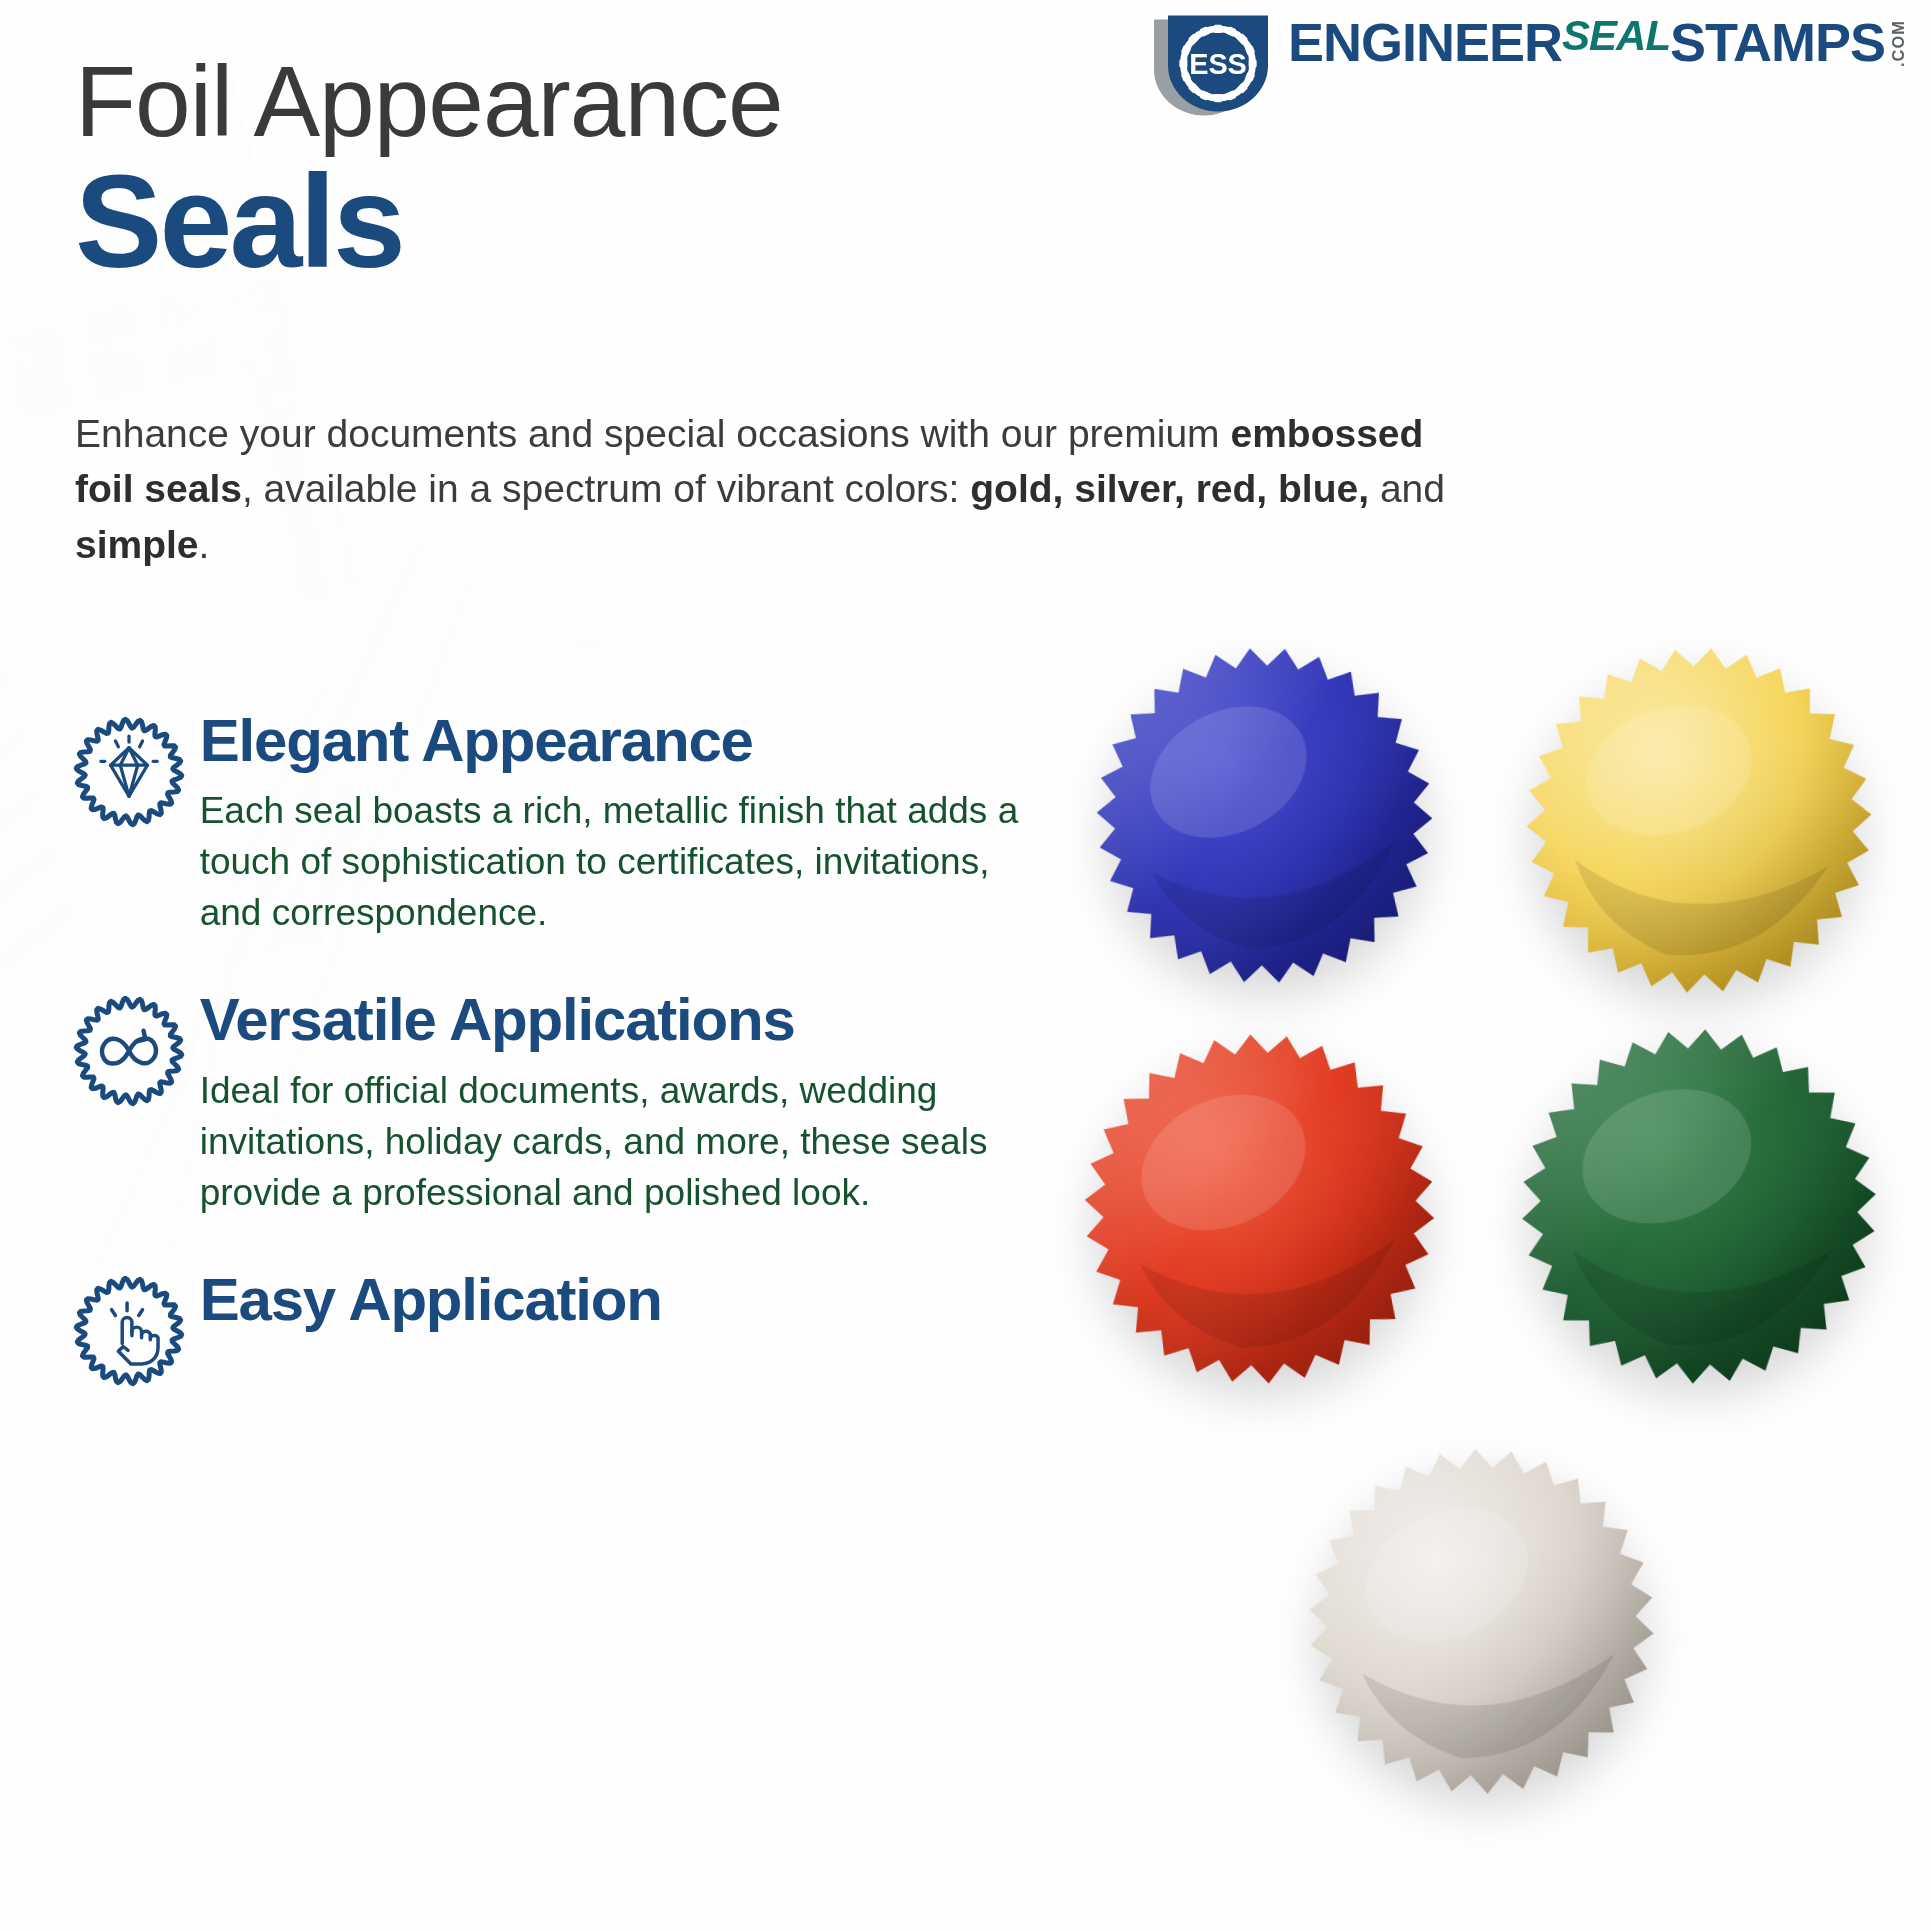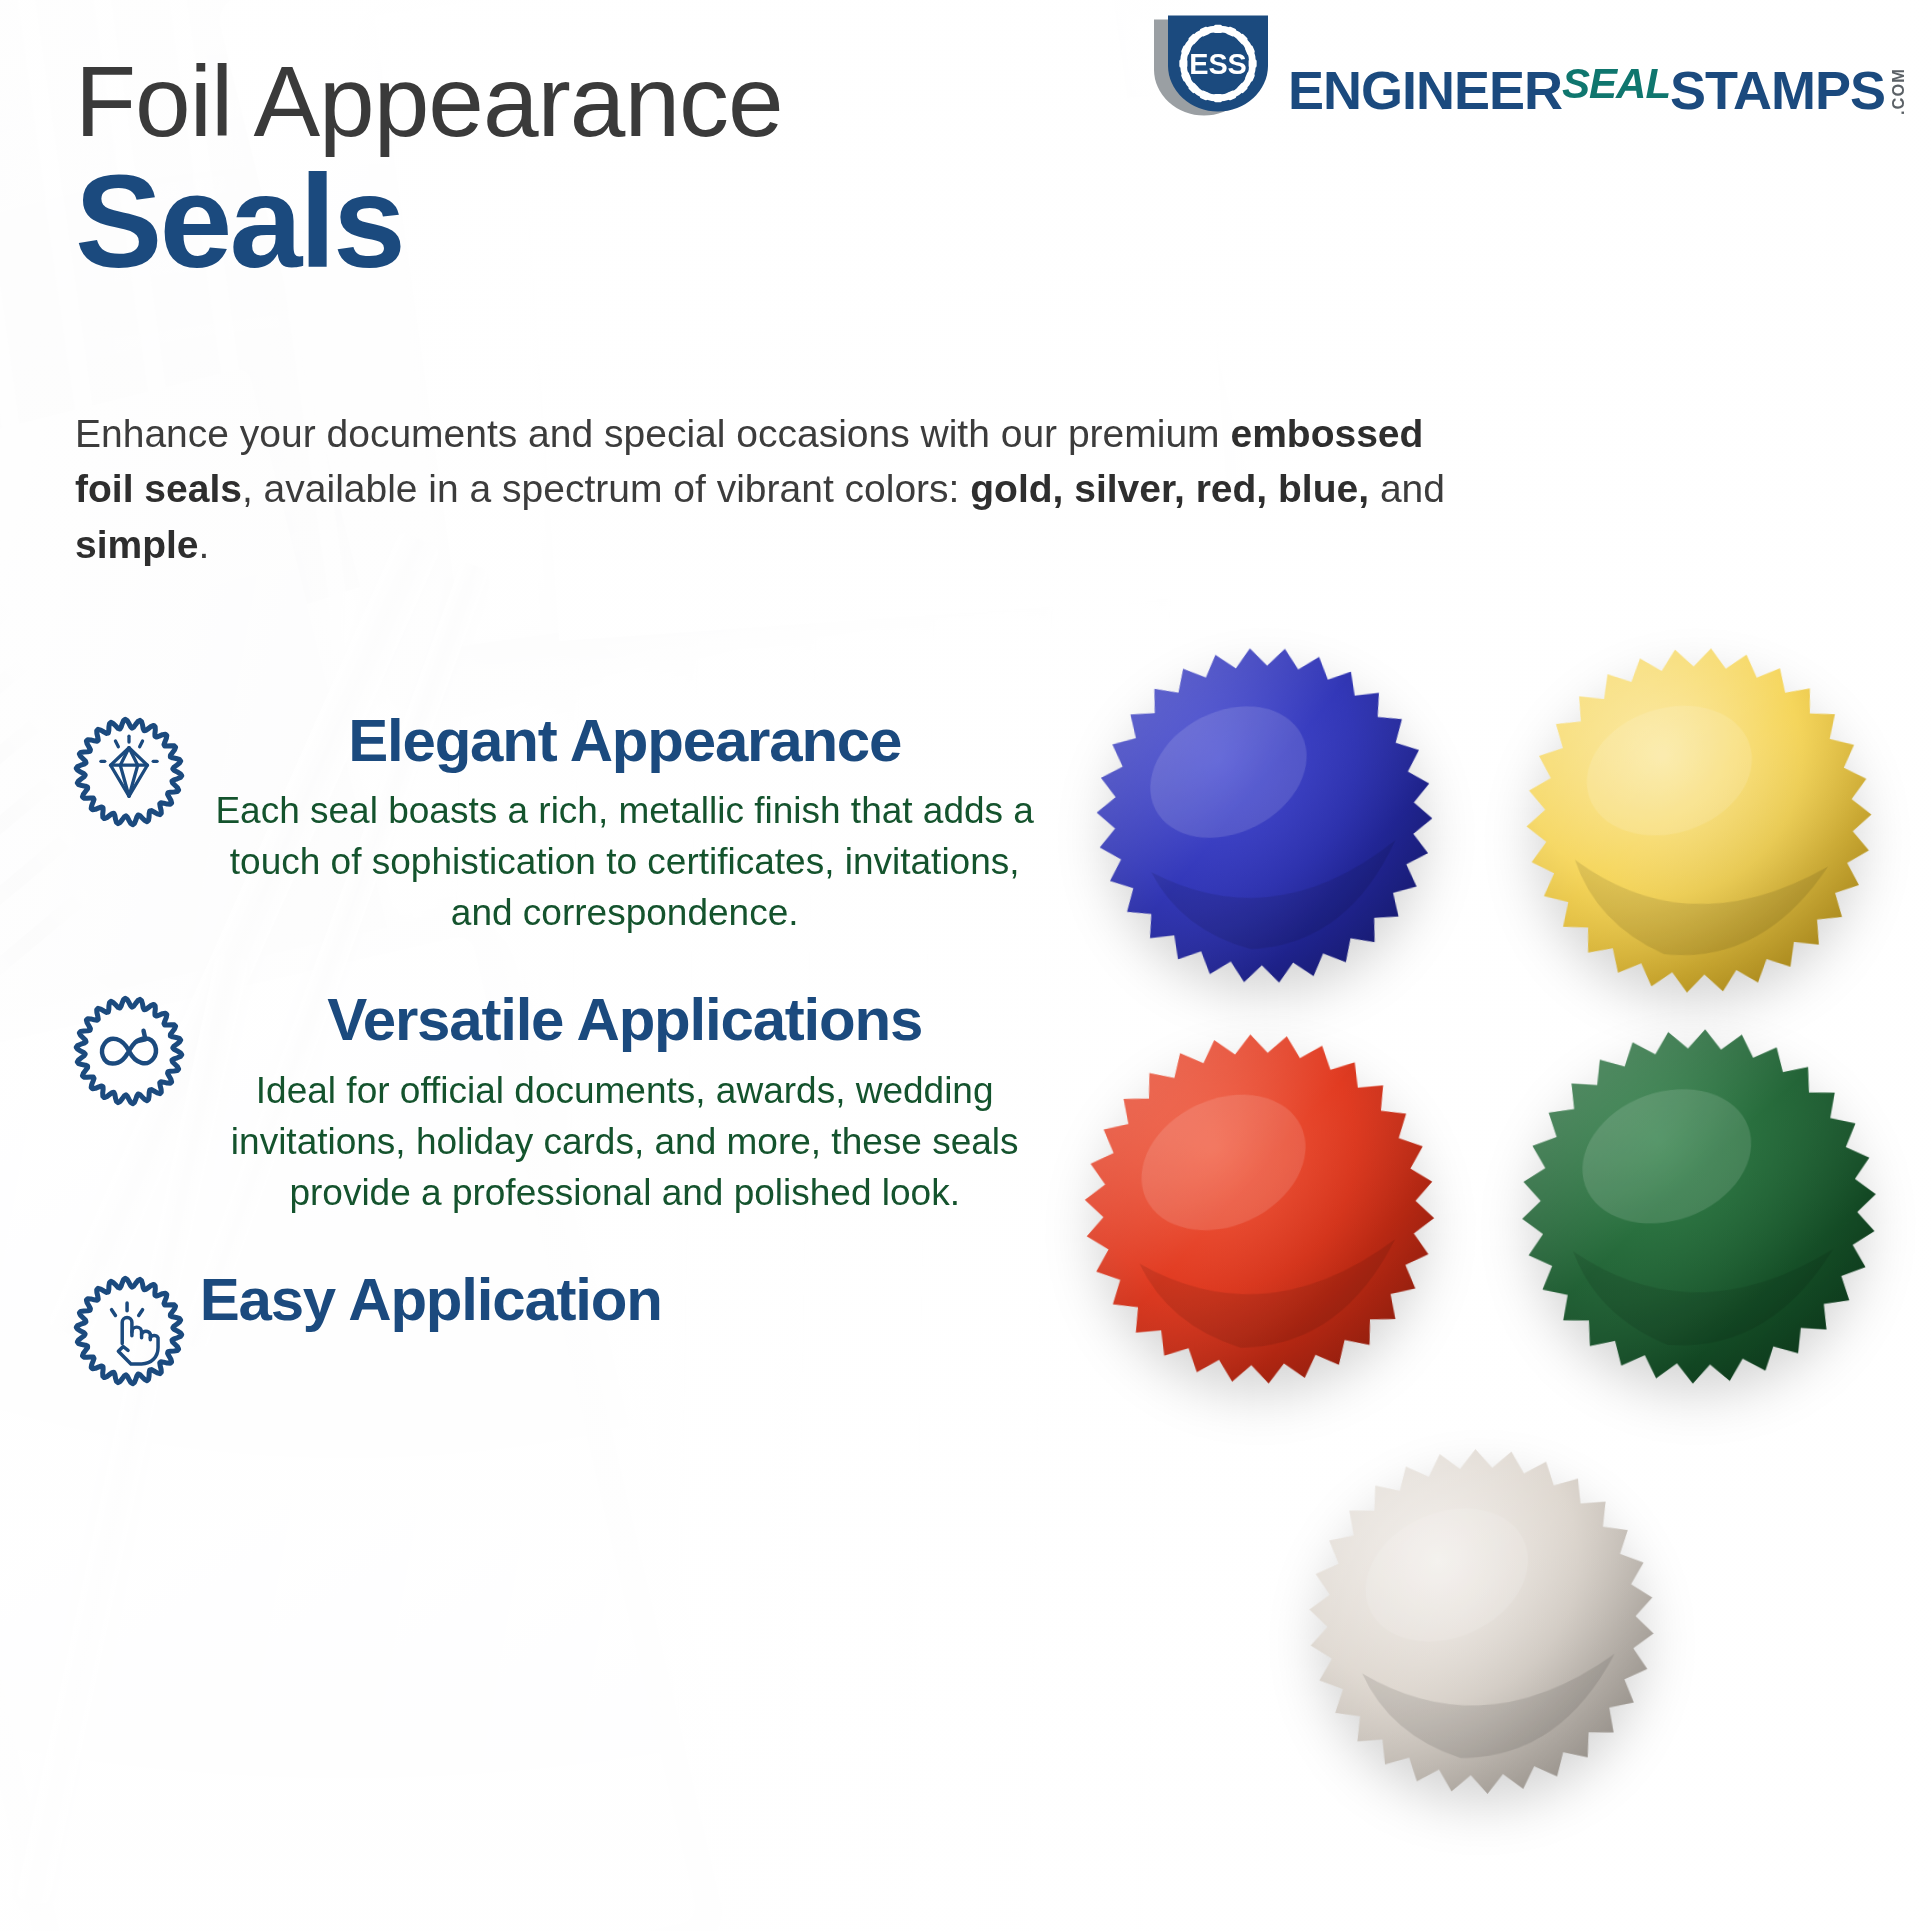--- a/index.html
+++ b/index.html
@@ -199,21 +199,21 @@
 
   
   .content { position: relative; z-index: 5; }
 
   
   .logo {
     position: absolute;
     right: 23px;
     top: 15.4px;
     display: flex;
-    align-items: flex-end;
+    align-items: flex-start;
     gap: 0;
   }
   .logo-mark { position: relative; width: 116px; height: 102px; flex: none; }
   .logo-mark .shield-back {
     position: absolute; left: 0; top: 3.9px; width: 100px; height: 97px;
   }
   .logo-mark .shield-front {
     position: absolute; left: 13.5px; top: 0; width: 100px; height: 97px;
   }
   .logo-text {
@@ -267,21 +267,21 @@
     width: 1371px;
     font-size: 39px;
     line-height: 1.42;
     color: #3c3c3c;
     font-weight: 300;
   }
   .intro b { font-weight: bold; color: #2e2e2e; }
 
   
   .features { position: absolute; left: 68px; top: 705px; width: 994px; }
-  .feature { position: relative; display: flex; align-items: flex-start; text-align: center; }
+  .feature { position: relative; display: flex; align-items: flex-start; }
   .feature + .feature { margin-top: 46px; }
 
   .feature-icon {
     flex: none;
     width: 122px;
     height: 122px;
     margin-top: 5.8px;
     margin-right: 9.7px;
   }
   .feature-body { padding-top: 3.9px; }

